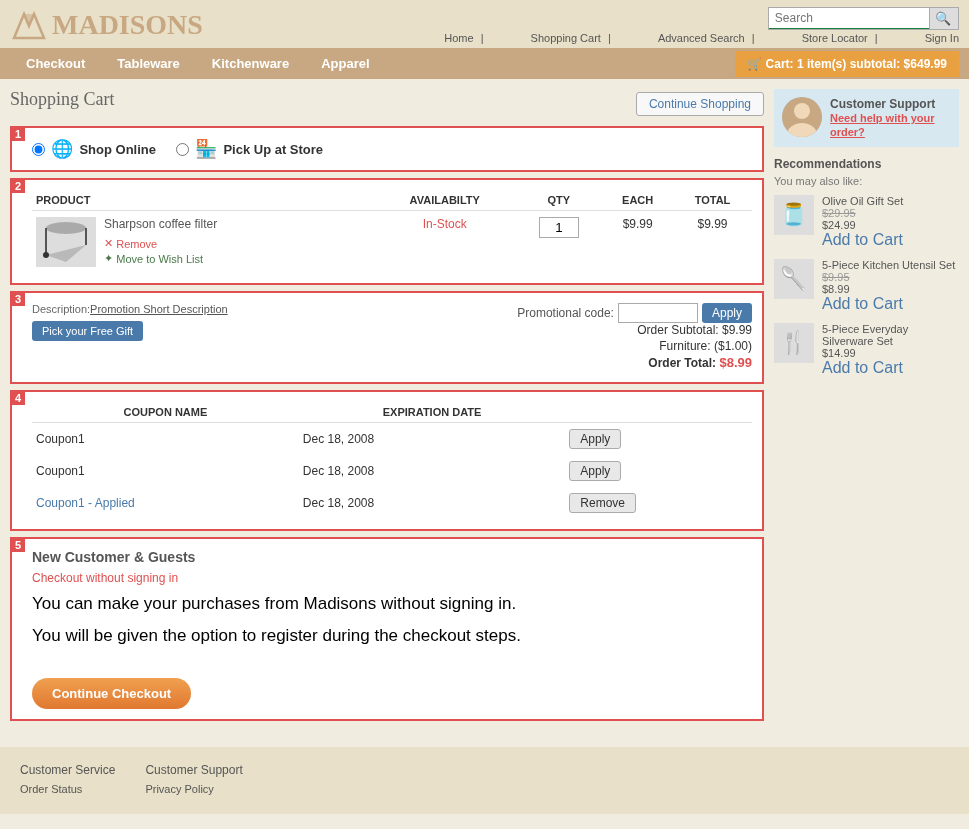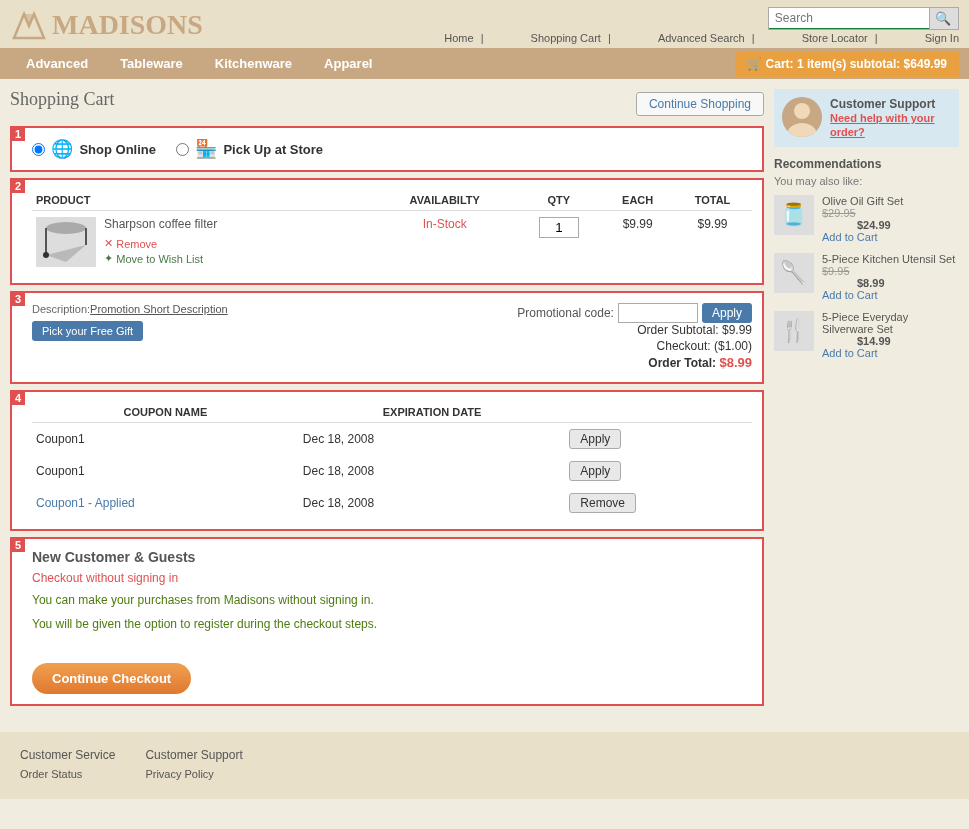--- a/index.html
+++ b/index.html
@@ -81,39 +81,39 @@
     .coupon-apply-btn { background: #e8e8e8; border: 1px solid #aaa; padding: 2px 10px; font-size: 12px; cursor: pointer; border-radius: 3px; color: #333; }
     .coupon-remove-btn { background: #e8e8e8; border: 1px solid #aaa; padding: 2px 10px; font-size: 12px; cursor: pointer; border-radius: 3px; color: #333; }
     .coupon-applied { color: #4a7aaa; }
 
     
     #section5 { padding: 10px 10px 10px 20px; }
     #checkout-row { display: flex; gap: 20px; }
     .checkout-col { flex: 1; }
     .checkout-col h3 { font-size: 14px; font-weight: bold; color: #555; margin-bottom: 6px; }
     .checkout-link { color: #e05050; text-decoration: none; font-size: 12px; }
-    .checkout-text { font-size: 12px; color: #4d7c0f; line-height: 1.5; margin-top: 6px; }
+    .checkout-text { font-size: 17px; color: #000000; line-height: 1.5; margin-top: 6px; }
     .checkout-btn { background: linear-gradient(to bottom, #f0a050, #e07830); color: #fff; border: none; padding: 8px 20px; font-size: 13px; cursor: pointer; border-radius: 20px; margin-top: 16px; font-weight: bold; }
     .form-label { font-size: 12px; color: #555; margin-bottom: 3px; margin-top: 6px; display: block; }
     .form-input { width: 100%; border: 1px solid #aaa; padding: 4px; font-size: 12px; margin-bottom: 4px; }
     .forgot-link { color: #4a7aaa; font-size: 12px; text-decoration: none; }
 
     
     #support-box { background: #d8e8f0; padding: 8px; margin-bottom: 10px; display: flex; gap: 8px; align-items: flex-start; }
     .support-avatar { width: 40px; height: 40px; background: #bbb; border-radius: 50%; flex-shrink: 0; overflow: hidden; }
     .support-link { color: #e05050; font-size: 11px; font-weight: bold; }
     #recommendations { }
     .rec-title { font-size: 12px; font-weight: bold; color: #555; margin-bottom: 4px; }
     .rec-subtitle { font-size: 11px; color: #777; margin-bottom: 8px; }
     .rec-item { display: flex; gap: 8px; align-items: flex-start; margin-bottom: 10px; }
     .rec-img { width: 40px; height: 40px; background: #ddd; flex-shrink: 0; display: flex; align-items: center; justify-content: center; }
     .rec-info { font-size: 11px; color: #555; }
     .rec-oldprice { text-decoration: line-through; color: #999; }
-    .rec-price { color: #555; font-weight: bold; margin-left: 35px; }
-    .rec-add { color: #4a7aaa; text-decoration: none; font-size: 11px; }
+    .rec-price { color: #555; font-weight: normal; }
+    .rec-add { color: #4a7aaa; text-decoration: none; font-size: 16px; }
 
     
     #footer { background: #e8e0c8; padding: 16px 20px; display: flex; gap: 30px; margin-top: 10px; }
     .footer-col h4 { font-size: 12px; font-weight: normal; color: #555; margin-bottom: 6px; }
     .footer-col a { display: block; font-size: 11px; color: #555; text-decoration: none; margin-bottom: 3px; }
 
     
     #continue-shopping-btn { background: #f8f8f8; border: 1px solid #aaa; padding: 4px 12px; font-size: 12px; cursor: pointer; color: #4a7aaa; border-radius: 3px; }
 
     
@@ -146,21 +146,21 @@
         <a href="#">Store Locator</a>
         <span>|</span>
         <a href="#">Sign In</a>
       </div>
     </div>
   </div>
 </div>
 
 <div id="nav-bar">
   <div id="main-nav">
-    <a href="#">Advanced</a>
+    <a href="#">Checkout</a>
     <a href="#">Tableware</a>
     <a href="#">Kitchenware</a>
     <a href="#">Apparel</a>
   </div>
   <div id="cart-badge">
     🛒 <span>Cart: 1 item(s) subtotal: $649.99</span>
   </div>
 </div>
 
 <div id="main-layout">
@@ -263,21 +263,21 @@
               <label id="promo-label">Promotional code:</label>
               <input id="promo-input" type="text" style="">
               <button id="apply-btn">Apply</button>
             </div>
             <div id="order-summary">
               <div>
                 <span>Order Subtotal:</span>
                 <span>$9.99</span>
               </div>
               <div>
-                <span>Checkout:</span>
+                <span>Furniture:</span>
                 <span>($1.00)</span>
               </div>
               <div>
                 <strong><span>Order Total:</span>
                 <span class="order-total">$8.99</span></strong>
               </div>
             </div>
           </div>
         </div>
       </div>

